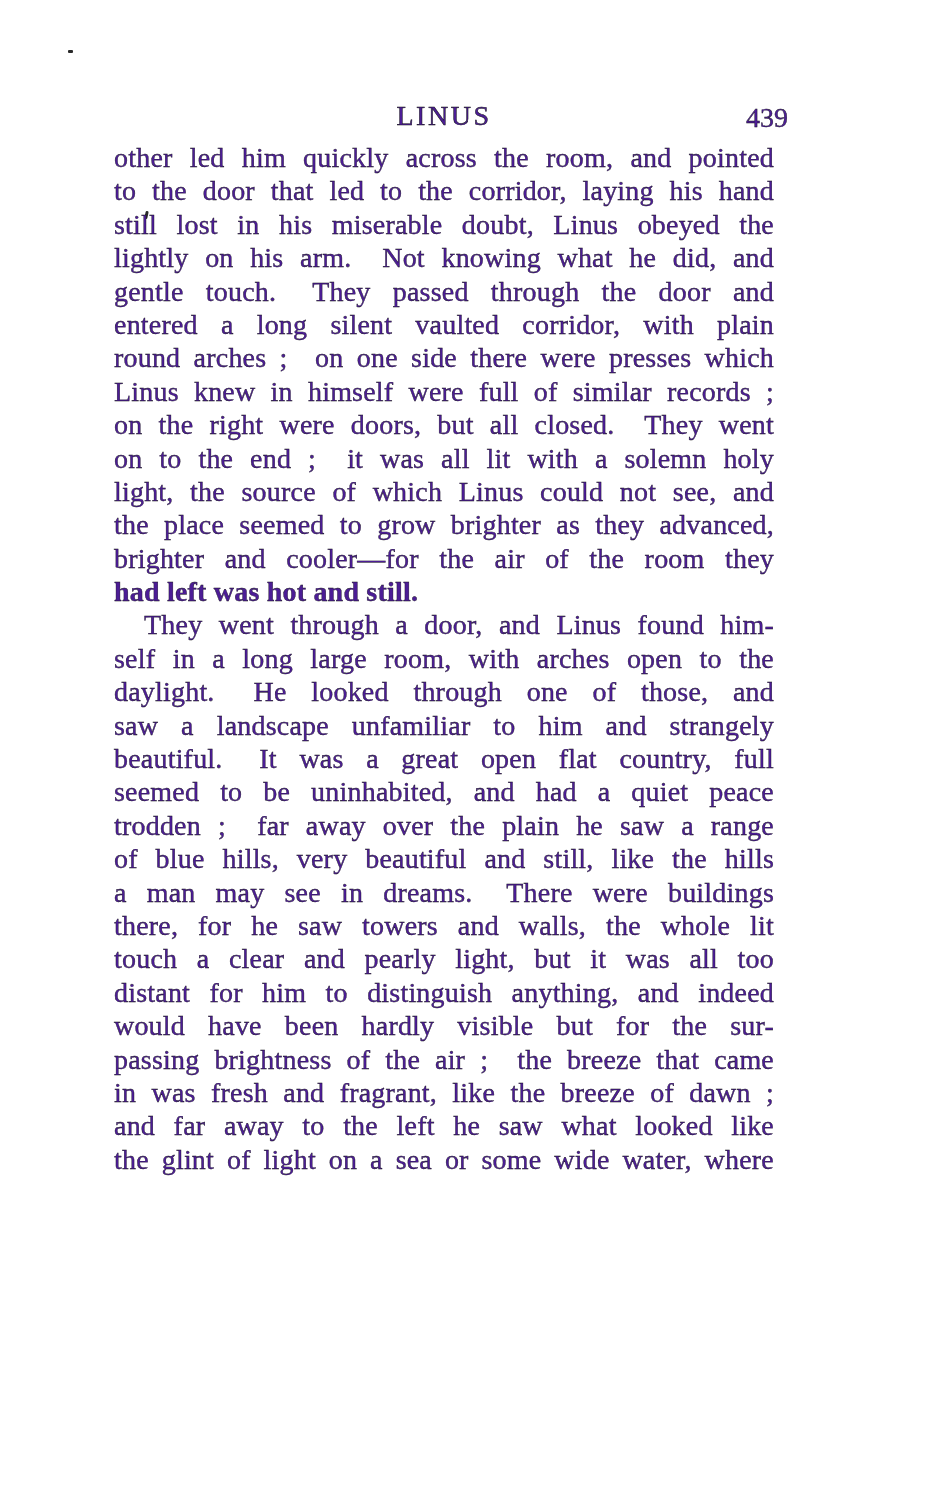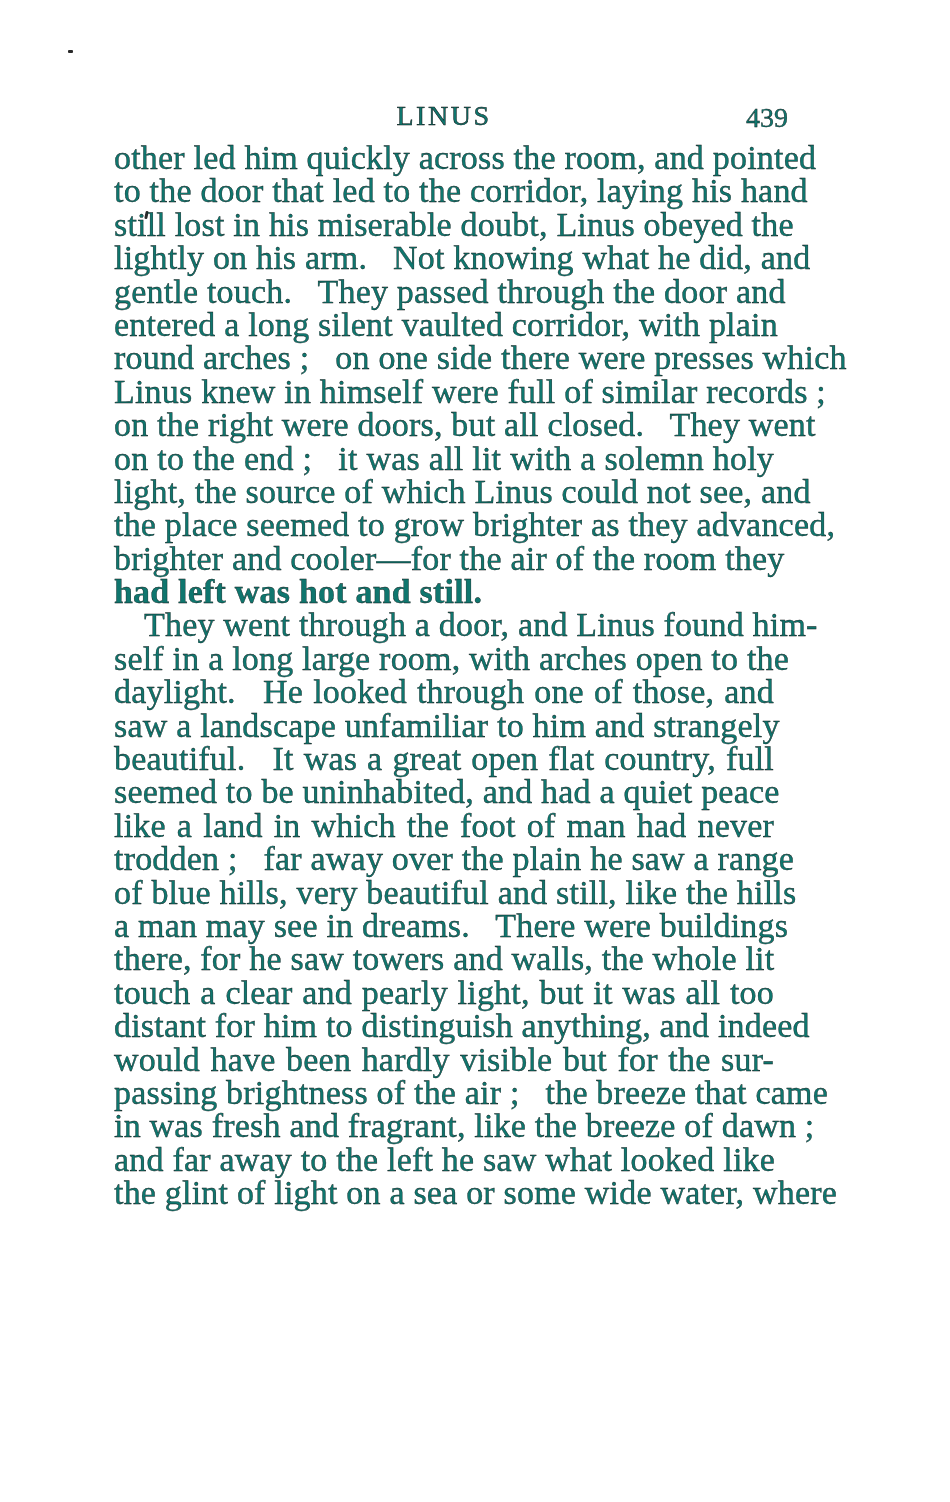--- a/index.html
+++ b/index.html
@@ -4,21 +4,21 @@
 <style>
   html, body { margin: 0; padding: 0; }
   body { background: #ffffff; }
 
   .page {
     position: relative;
     width: 950px;
     height: 1502px;
     background: #ffffff;
     font-family: "Liberation Serif", serif;
-    color: #0f766e;
+    color: #4c1d95;
     overflow: hidden;
   }
 
   
   .header {
     position: absolute;
     top: 100px;
     left: 114px;
     width: 660px;
     height: 36px;
@@ -38,21 +38,21 @@
     margin-left: 36px;
     -webkit-text-stroke: 0.4px #111;
   }
 
   
   .text-block {
     position: absolute;
     top: 141px;
     left: 114px;
     width: 660px;
-    font-size: 34px;
+    font-size: 28px;
     line-height: 33.4px;
     letter-spacing: 0.2px;
     -webkit-text-stroke: 0.35px #111;
   }
   .line {
     white-space: nowrap;
     height: 33.4px;
     text-align: justify;
     text-align-last: justify;
     text-justify: inter-word;
@@ -95,21 +95,20 @@
       <div class="line">light, the source of which Linus could not see, and</div>
       <div class="line">the place seemed to grow brighter as they advanced,</div>
       <div class="line">brighter and cooler—for the air of the room they</div>
       <div class="line para-end">had left was hot and still.</div>
       <div class="line para-start">They went through a door, and Linus found him-</div>
       <div class="line">self in a long large room, with arches open to the</div>
       <div class="line">daylight.  He looked through one of those, and</div>
       <div class="line">saw a landscape unfamiliar to him and strangely</div>
       <div class="line">beautiful.  It was a great open flat country, full</div>
       <div class="line">seemed to be uninhabited, and had a quiet peace</div>
-      <div class="line">like a land in which the foot of man had never</div>
       <div class="line">trodden ;  far away over the plain he saw a range</div>
       <div class="line">of blue hills, very beautiful and still, like the hills</div>
       <div class="line">a man may see in dreams.  There were buildings</div>
       <div class="line">there, for he saw towers and walls, the whole lit</div>
       <div class="line">touch a clear and pearly light, but it was all too</div>
       <div class="line">distant for him to distinguish anything, and indeed</div>
       <div class="line">would have been hardly visible but for the sur-</div>
       <div class="line">passing brightness of the air ;  the breeze that came</div>
       <div class="line">in was fresh and fragrant, like the breeze of dawn ;</div>
       <div class="line">and far away to the left he saw what looked like</div>

